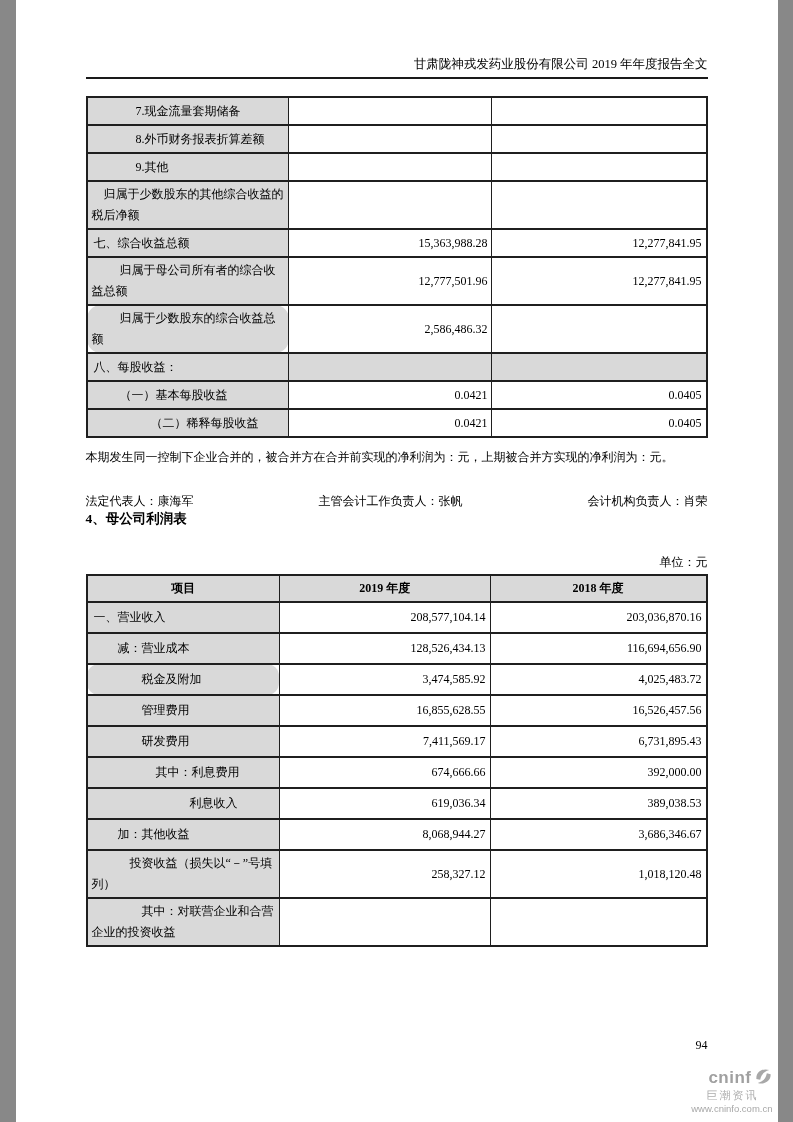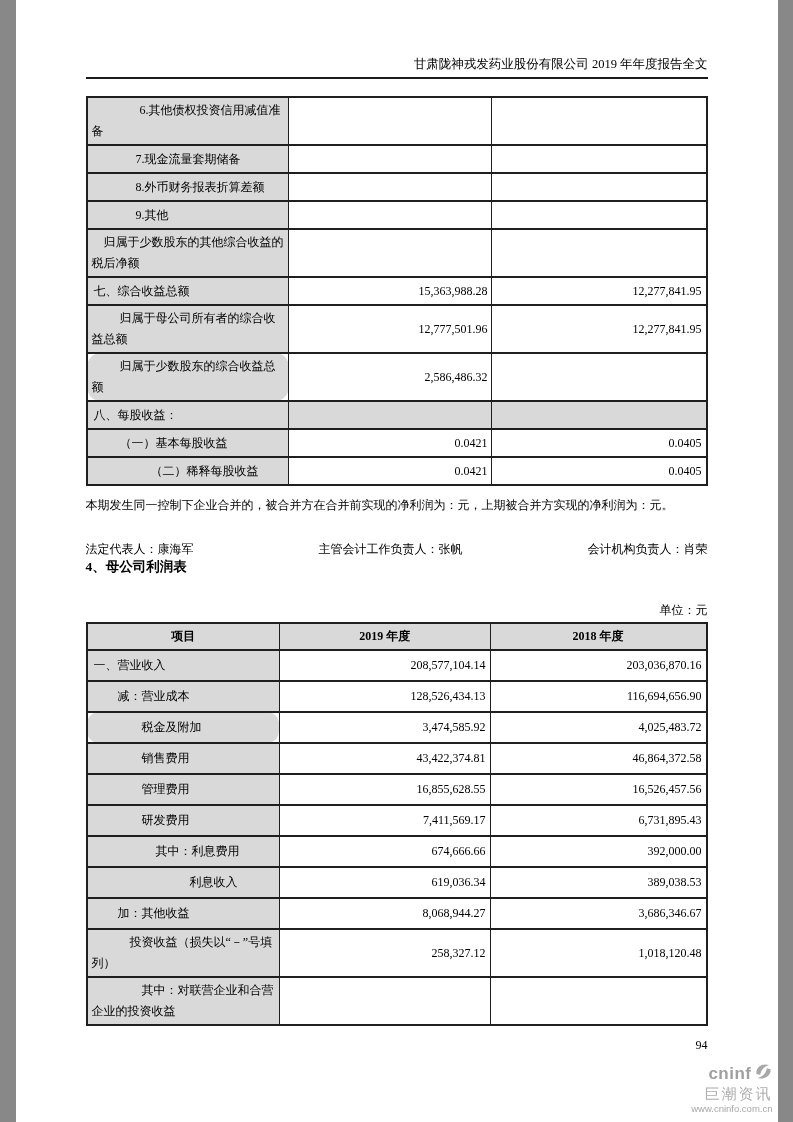--- a/index.html
+++ b/index.html
@@ -56,43 +56,38 @@
     font-size:12px;color:#000;
   }
   .cninfo{
     position:absolute;right:5px;bottom:8px;
     text-align:right;color:#a5a5a5;
     font-family:"Liberation Sans","DejaVu Sans",sans-serif;
     line-height:1.05;
   }
   .cninfo .brandrow{display:flex;align-items:center;justify-content:flex-end;gap:2px;}
   .cninfo .brand{font-size:17px;font-weight:bold;letter-spacing:0.5px;color:#a0a0a0;}
-  .cninfo .cn{font-size:15px;letter-spacing:2px;color:#adadad;margin-top:1px;}
+  .cninfo .cn{font-size:11px;letter-spacing:2px;color:#adadad;margin-top:1px;margin-right:14px;}
   .cninfo .url{font-size:9.5px;color:#a8a8a8;margin-top:2px;}
 </style>
 </head>
 <body>
 
 <div class="page">
   <div class="content">
     <div class="doc-header">甘肃陇神戎发药业股份有限公司 2019 年年度报告全文</div>
 
     <table class="fin t1">
       <colgroup>
           <col style="width:32.6%">
           <col style="width:32.8%">
           <col style="width:34.6%">
         </colgroup>
       <tbody id="t1-body">
           <tr>
-            <td class="lbl" style="text-indent: 48px;">6.其他债权投资信用减值准备</td>
-            <td class="val"></td>
-            <td class="val"></td>
-          </tr>
-          <tr>
             <td class="lbl" style="text-indent: 44px;">7.现金流量套期储备</td>
             <td class="val"></td>
             <td class="val"></td>
           </tr>
           <tr>
             <td class="lbl" style="text-indent: 44px;">8.外币财务报表折算差额</td>
             <td class="val"></td>
             <td class="val"></td>
           </tr>
           <tr>
@@ -171,25 +166,20 @@
           </tr>
           <tr>
             <td class="lbl" style="text-indent: 26px;">减：营业成本</td>
             <td class="val">128,526,434.13</td>
             <td class="val">116,694,656.90</td>
           </tr>
           <tr>
             <td class="lbl" style="text-indent: 50px; border-radius: 12px;">税金及附加</td>
             <td class="val">3,474,585.92</td>
             <td class="val">4,025,483.72</td>
-          </tr>
-          <tr>
-            <td class="lbl" style="text-indent: 50px;">销售费用</td>
-            <td class="val">43,422,374.81</td>
-            <td class="val">46,864,372.58</td>
           </tr>
           <tr>
             <td class="lbl" style="text-indent: 50px;">管理费用</td>
             <td class="val">16,855,628.55</td>
             <td class="val">16,526,457.56</td>
           </tr>
           <tr>
             <td class="lbl" style="text-indent: 50px;">研发费用</td>
             <td class="val">7,411,569.17</td>
             <td class="val">6,731,895.43</td>

